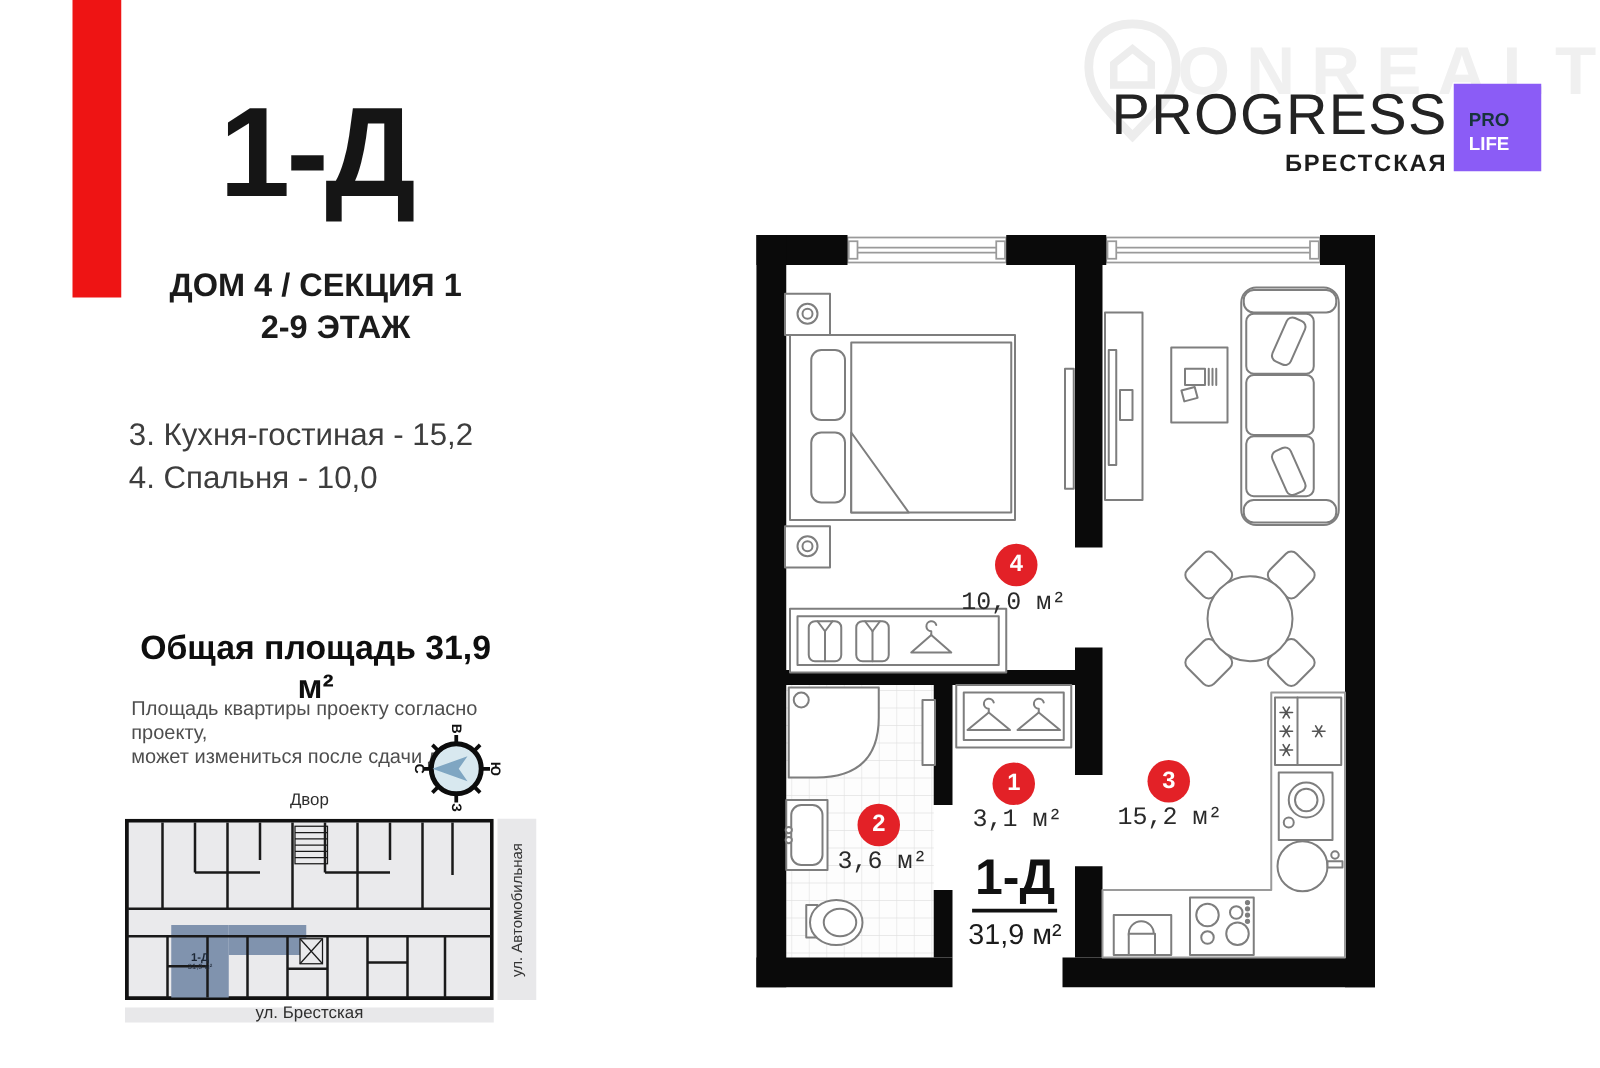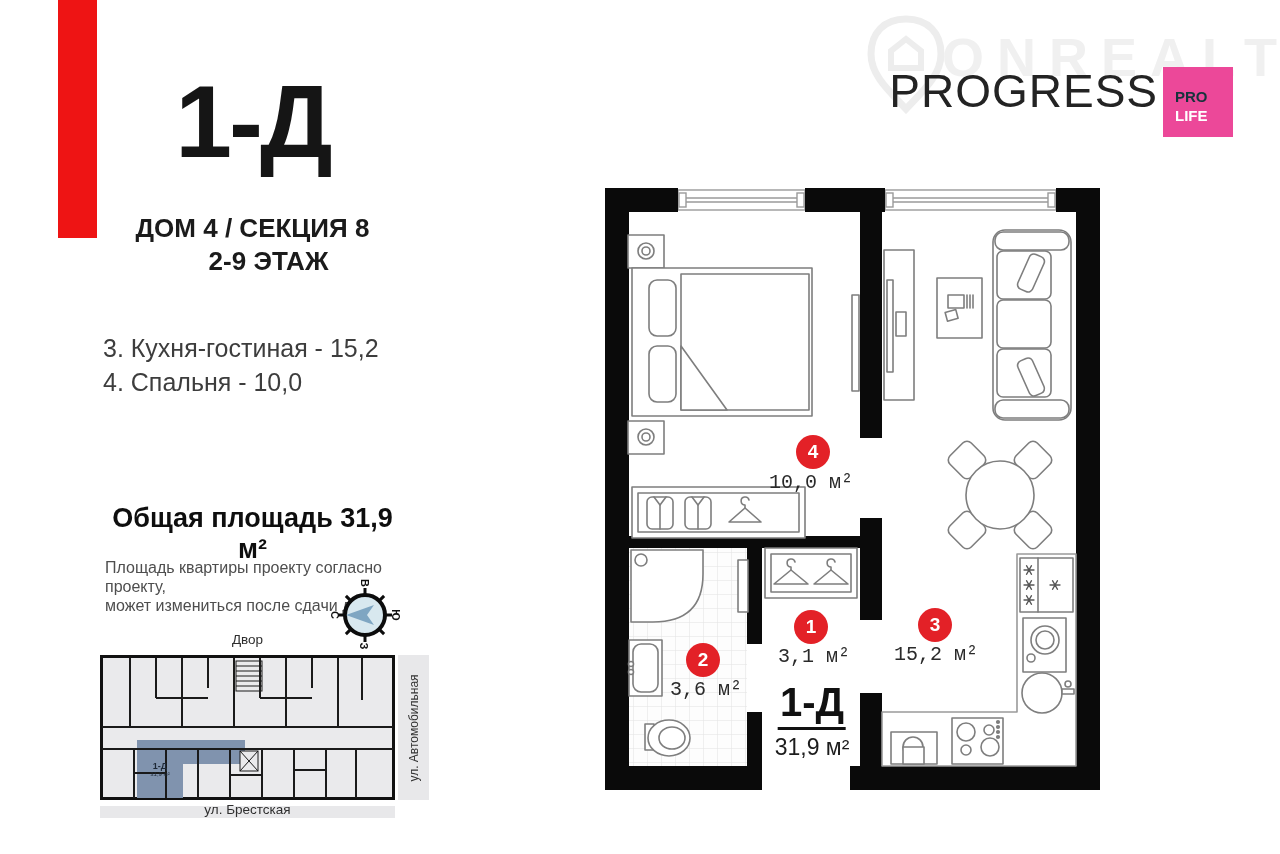--- a/index.html
+++ b/index.html
@@ -37,21 +37,21 @@
                   align-items:center; justify-content:center; color:#1d2836; z-index:2; }
   .unit-overlay .u1 { font-size:9px; font-weight:700; }
   .unit-overlay .u2 { font-size:6px; }
 
   
   .watermark-text { left:942px; top:26px; font-size:54px; font-weight:700; letter-spacing:13px; color:#f0f0f0; z-index:0; white-space:nowrap; }
   .watermark-icon { left:866px; top:14px; z-index:0; }
   .logo-text { right:122px; top:68px; text-align:right; z-index:1; }
   .logo-name { font-size:46px; font-weight:500; letter-spacing:1px; color:#232323; line-height:1; }
   .logo-loc { font-size:19px; font-weight:700; letter-spacing:1.5px; color:#1c1c1c; margin-top:7px; }
-  .logo-badge { left:1163px; top:67px; width:70px; height:70px; background:#ec4899; z-index:1;
+  .logo-badge { left:1163px; top:67px; width:70px; height:70px; background:#8b5cf6; z-index:1;
                 padding:21px 0 0 12px; line-height:1.25; font-size:15px; font-weight:700; }
   .badge-pro { color:#17333c; }
   .badge-life { color:#ffffff; }
 
   
   .plan { left:605px; top:188px; width:495px; height:602px; }
   .plan svg.base { position:absolute; left:0; top:0; }
   .rbadge { position:absolute; width:34px; height:34px; border-radius:50%; background:#e32127; color:#fff;
             font-size:19px; font-weight:700; display:flex; align-items:center; justify-content:center; z-index:3; }
   .area-label { position:absolute; font-size:20px; color:#2a2a2a; white-space:nowrap;
@@ -67,29 +67,30 @@
 <div class="canvas">
 
   <svg class="abs watermark-icon" width="80" height="100" viewBox="0 0 80 100">
     <path d="M40 5 C62 5 75 19 75 40 C75 61 58 76 40 95 C22 76 5 61 5 40 C5 19 18 5 40 5 Z" fill="none" stroke="#ededed" stroke-width="7"></path>
     <path d="M25 54 V37 L40 25 L55 37 V54 Z" fill="none" stroke="#ededed" stroke-width="6"></path>
   </svg>
   <div class="abs watermark-text">ONREALT</div>
 
   <div class="abs logo-text">
     <div class="logo-name">PROGRESS</div>
+    <div class="logo-loc">БРЕСТСКАЯ</div>
   </div>
   <div class="abs logo-badge">
     <div class="badge-pro">PRO</div>
     <div class="badge-life">LIFE</div>
   </div>
 
   <div class="abs red-bar"></div>
   <div class="abs big-title">1-Д</div>
-  <div class="abs sub1">ДОМ 4 / СЕКЦИЯ 8</div>
+  <div class="abs sub1">ДОМ 4 / СЕКЦИЯ 1</div>
   <div class="abs sub2">2-9 ЭТАЖ</div>
 
   <div class="abs room-list">
     <div>3. Кухня-гостиная - 15,2</div>
     <div>4. Спальня - 10,0</div>
   </div>
 
   <div class="abs total">Общая площадь 31,9 м²</div>
   <div class="abs disclaimer">
     <div>Площадь квартиры проекту согласно проекту,</div>

